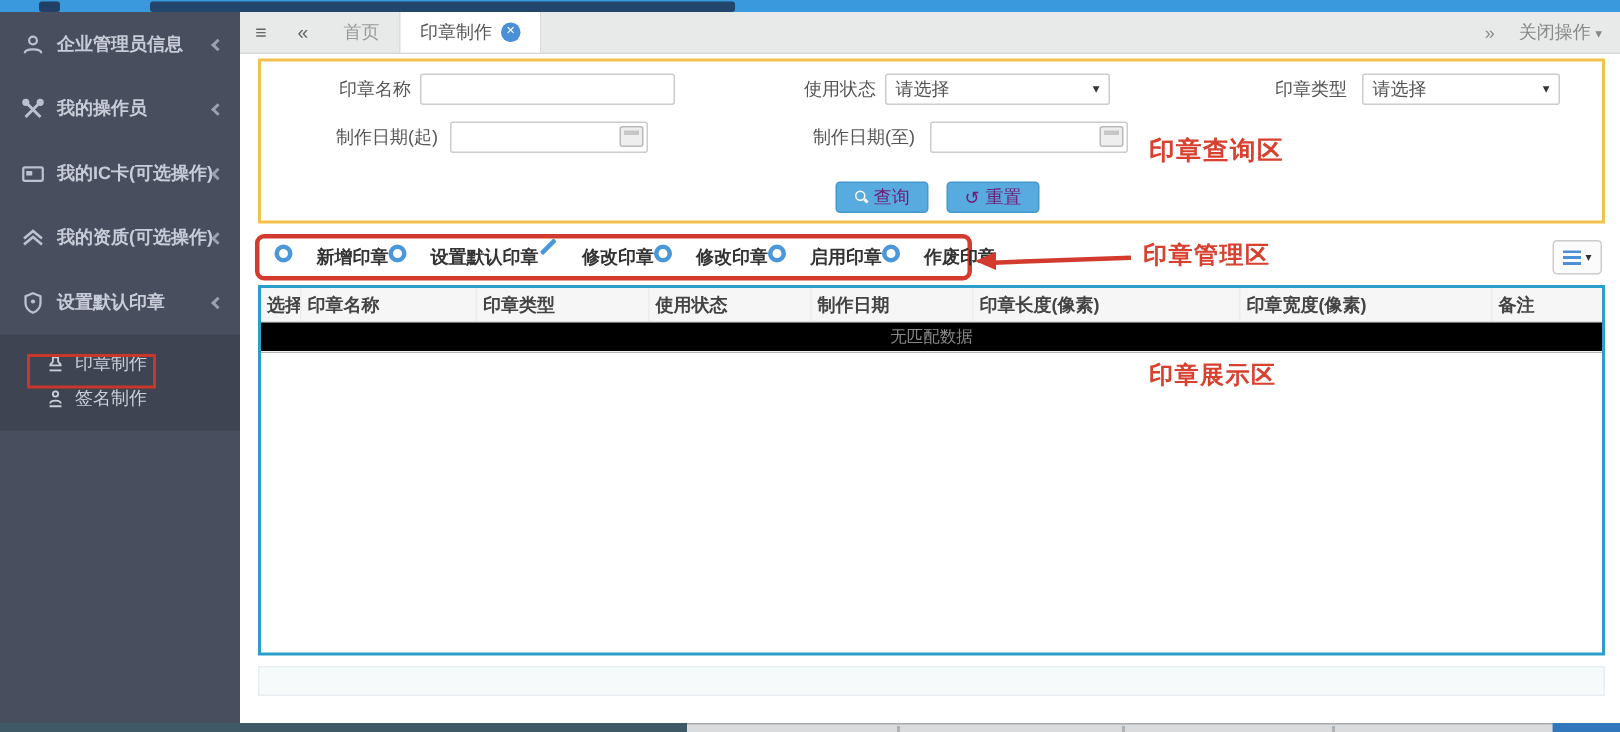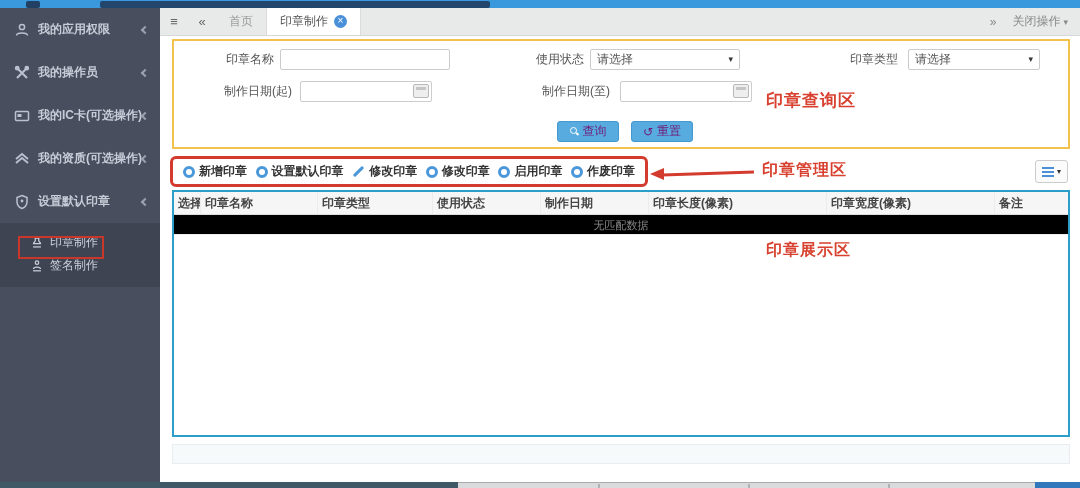--- a/index.html
+++ b/index.html
@@ -46,21 +46,21 @@
   .cal { position:absolute; right:3px; top:3px; width:16px; height:14px; background:#eee; border:1px solid #b9b9b9; border-radius:2px; cursor:pointer; }
   .cal::before { content:""; position:absolute; top:2px; left:2px; right:2px; height:3px; background:#c6c6c6; }
   .q-btn { position:absolute; height:21px; width:62px; background:#58abdf; border:1px solid #4398cf; border-radius:3px; color:#701a75; font-size:12px; display:flex; align-items:center; justify-content:center; gap:4px; cursor:pointer; font-family:inherit; }
   .mag { position:relative; width:9px; height:9px; }
   .mag::before { content:""; position:absolute; left:0; top:0; width:5px; height:5px; border:1.5px solid #fff; border-radius:50%; }
   .mag::after { content:""; position:absolute; left:6px; top:6px; width:3px; height:1.5px; background:#fff; transform:rotate(45deg); }
   .annotation { position:absolute; color:#d8412f; font-weight:bold; letter-spacing:1px; }
 
   
   .toolbar { position:absolute; left:10px; top:148px; width:478px; height:31px; border:3px solid #d23b2d; border-radius:6px; display:flex; align-items:center; justify-content:space-between; padding:0 10px; background:#fff; }
-  .tool-btn { display:flex; align-items:center; gap:4px; font-size:12px; font-weight:bold; color:#333; cursor:pointer; white-space:nowrap; }
+  .tool-btn { display:flex; align-items:flex-start; gap:16px; font-size:12px; font-weight:bold; color:#333; cursor:pointer; white-space:nowrap; }
   .ring { width:12px; height:12px; border-radius:50%; border:3.5px solid #4a97d9; }
   .pencil { width:13px; height:3px; background:#4a97d9; transform:rotate(-45deg); border-radius:1px; }
   .arrow-head { position:absolute; left:490px; top:160px; width:0; height:0; border-top:6px solid transparent; border-bottom:6px solid transparent; border-right:14px solid #d23b2d; }
   .arrow-line { position:absolute; left:502px; top:164px; width:92px; height:3px; background:#d23b2d; transform:rotate(-2deg); }
   .list-btn { position:absolute; left:875px; top:152px; width:33px; height:23px; background:#fbfbfb; border:1px solid #ccc; border-radius:3px; display:flex; align-items:center; justify-content:center; gap:3px; cursor:pointer; }
   .list-glyph { width:12px; height:10px; background:linear-gradient(#4a90d9 2px, transparent 2px, transparent 4px, #4a90d9 4px, #4a90d9 6px, transparent 6px, transparent 8px, #4a90d9 8px, #4a90d9 10px, transparent 10px); }
   .list-btn .caret { font-size:8px; color:#333; }
 
   
   .table-box { position:absolute; left:12px; top:182px; width:898px; height:247px; border:2px solid #2b9fc9; background:#fff; }
@@ -86,21 +86,21 @@
   <div class="icon-blob"></div>
   <div class="title-blob"></div>
 </div>
 
 <div class="sidebar">
   <div class="side-item">
     <svg viewBox="0 0 16 16" fill="none" stroke="#bac1cf" stroke-width="1.5">
         <circle cx="8" cy="5" r="2.6"></circle>
         <path d="M2.5,13.5 C2.5,10 13.5,10 13.5,13.5"></path>
       </svg>
-    <span class="lbl">我的应用权限</span>
+    <span class="lbl">企业管理员信息</span>
     <span class="chv"></span>
   </div>
   <div class="side-item">
     <svg viewBox="0 0 16 16" fill="none" stroke="#bac1cf" stroke-width="2">
         <path d="M3,3 L13,13 M13,3 L3,13"></path>
         <circle cx="3.2" cy="3.2" r="1.4"></circle>
         <circle cx="12.8" cy="3.2" r="1.4"></circle>
       </svg>
     <span class="lbl">我的操作员</span>
     <span class="chv"></span>

